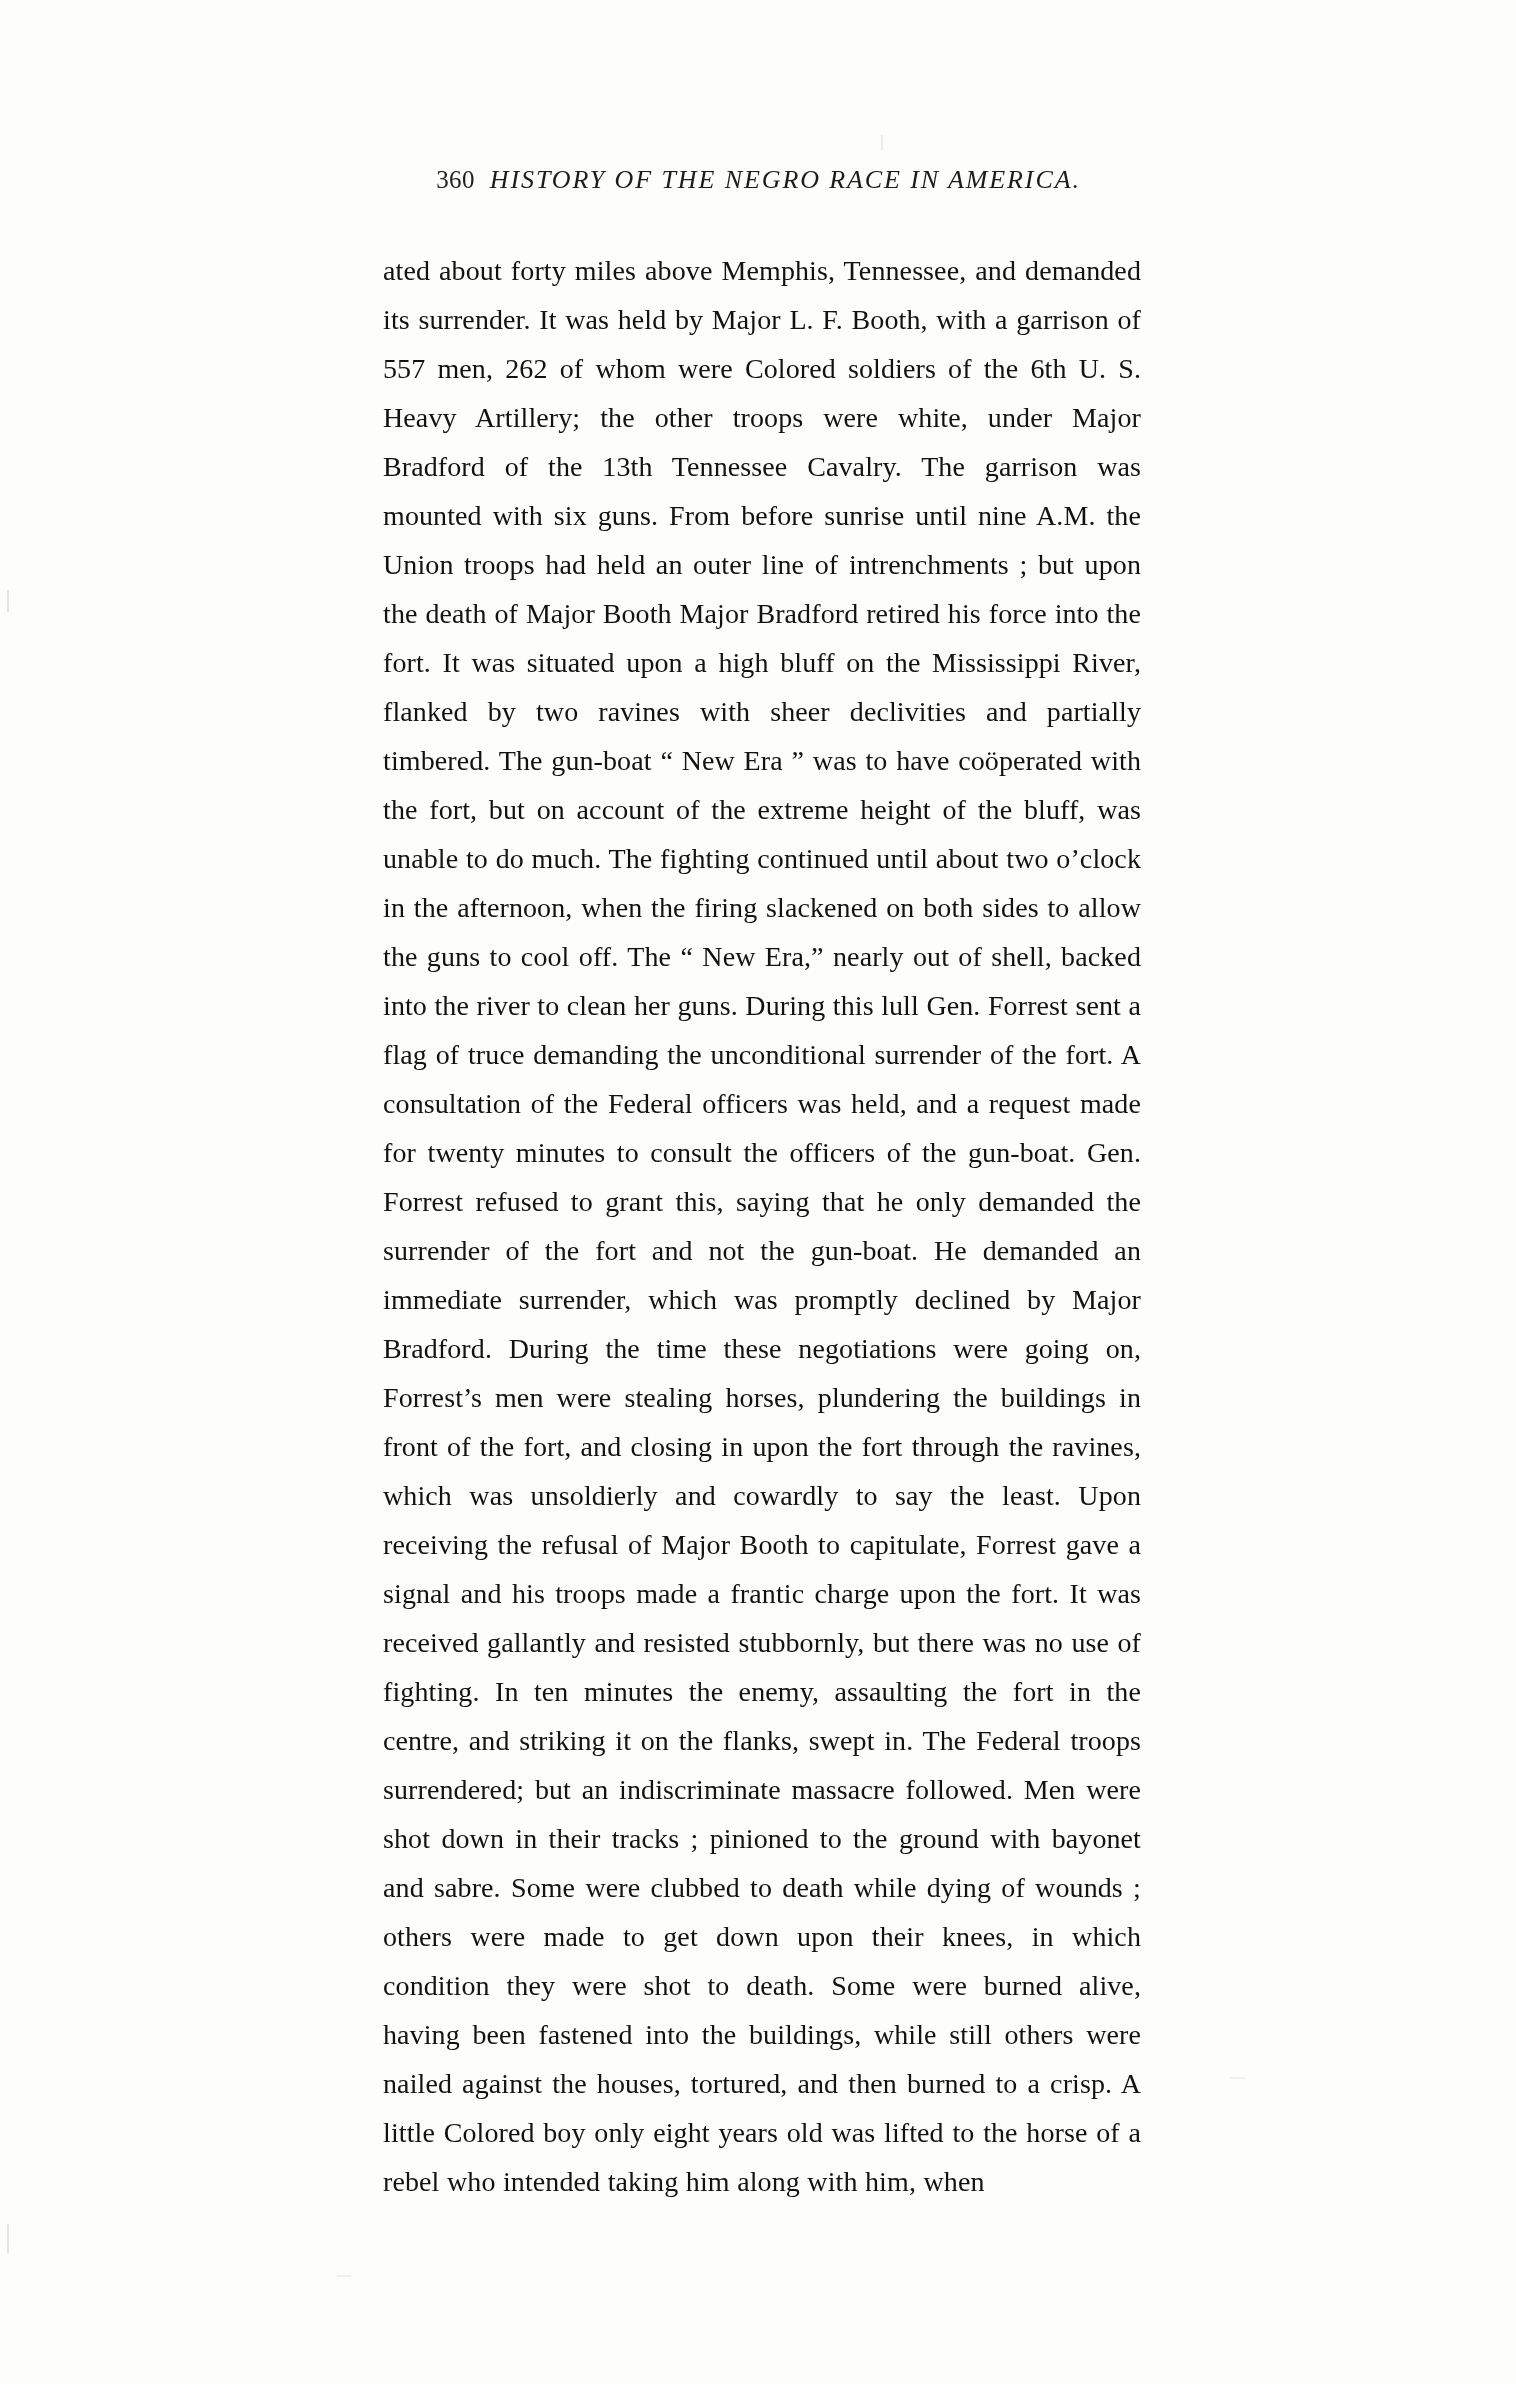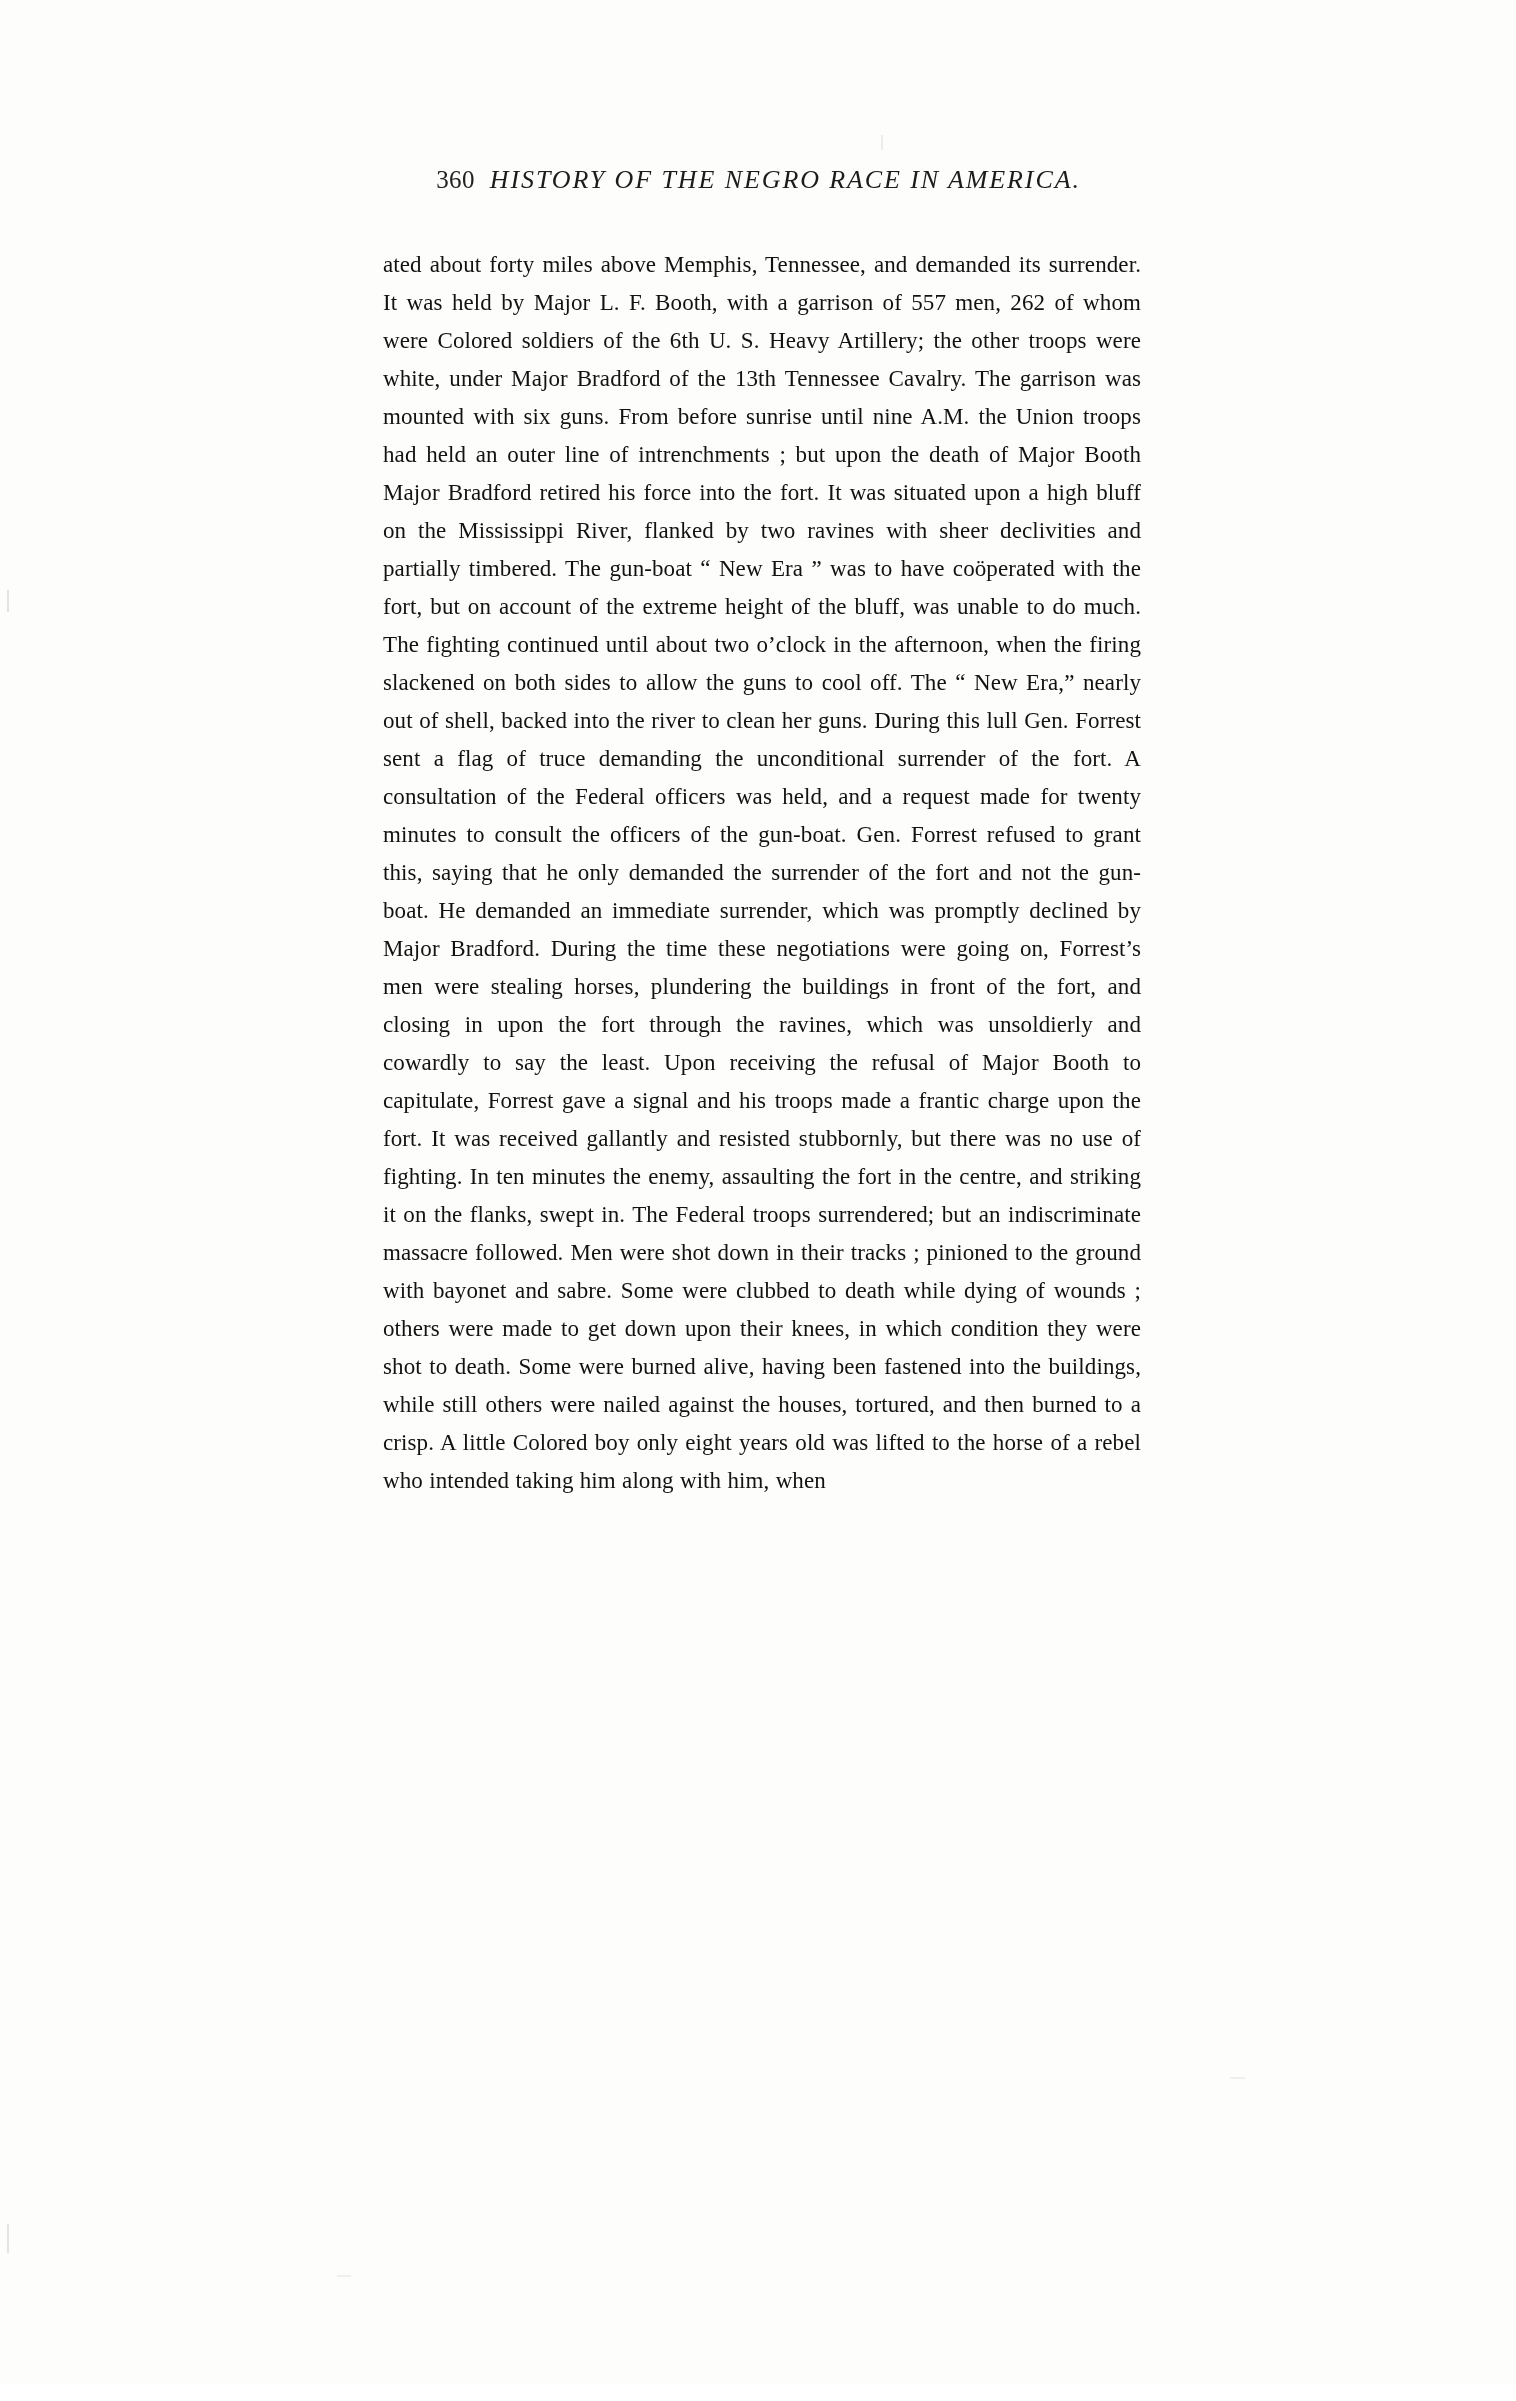--- a/index.html
+++ b/index.html
@@ -50,22 +50,22 @@
     letter-spacing: 1.9px;
     color: #1c1c1c;
     margin-left: 15px;
     vertical-align: baseline;
   }
   .body-text {
     position: absolute;
     top: 246px;
     left: 383px;
     width: 758px;
-    font-size: 23px;
-    line-height: 38px;
+    font-size: 28px;
+    line-height: 49px;
     text-align: justify;
     text-justify: inter-word;
     color: #121212;
     letter-spacing: 0.1px;
     word-spacing: 0.4px;
   }
   .body-text p {
     margin: 0;
   }
   

